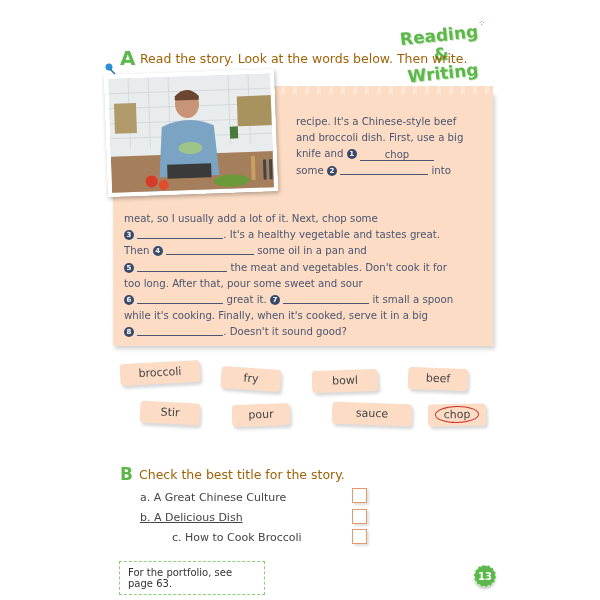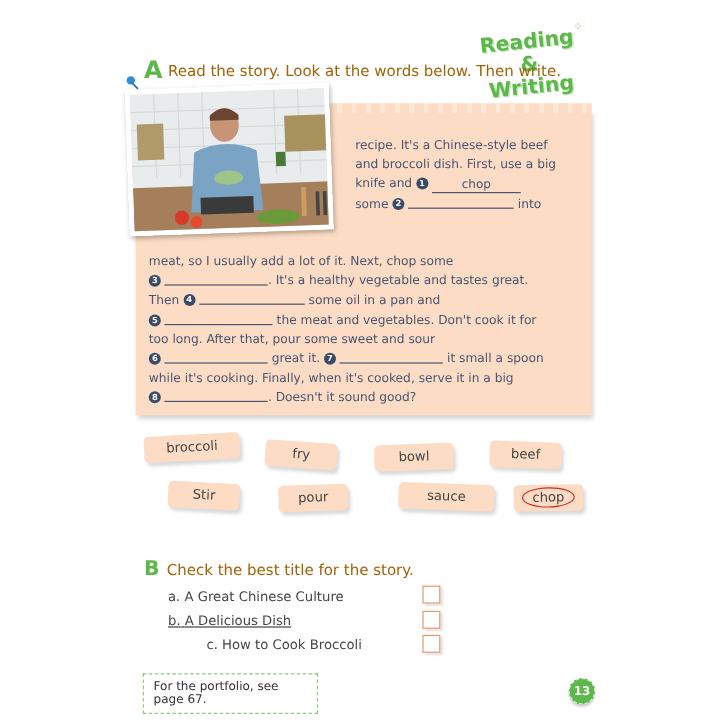--- a/index.html
+++ b/index.html
@@ -150,14 +150,14 @@
   <span>A Delicious Dish</span>
 </div>
 <div class="abs chk" style="left:352px; top:509px;"></div>
 
 <div class="abs opt" style="left:140px; top:531px;margin-left:32px;">
   <span>c.</span>
   <span>How to Cook Broccoli</span>
 </div>
 <div class="abs chk" style="left:352px; top:529px;"></div>
 
-<div class="abs portfolio" style="left:119px; top:561px; width:146px;">For the portfolio, see page 67.</div>
+<div class="abs portfolio" style="left:119px; top:561px; width:146px;">For the portfolio, see page 63.</div>
 <div class="abs pagenum" style="left:474px; top:565px;">13</div>
 
 </body></html>

